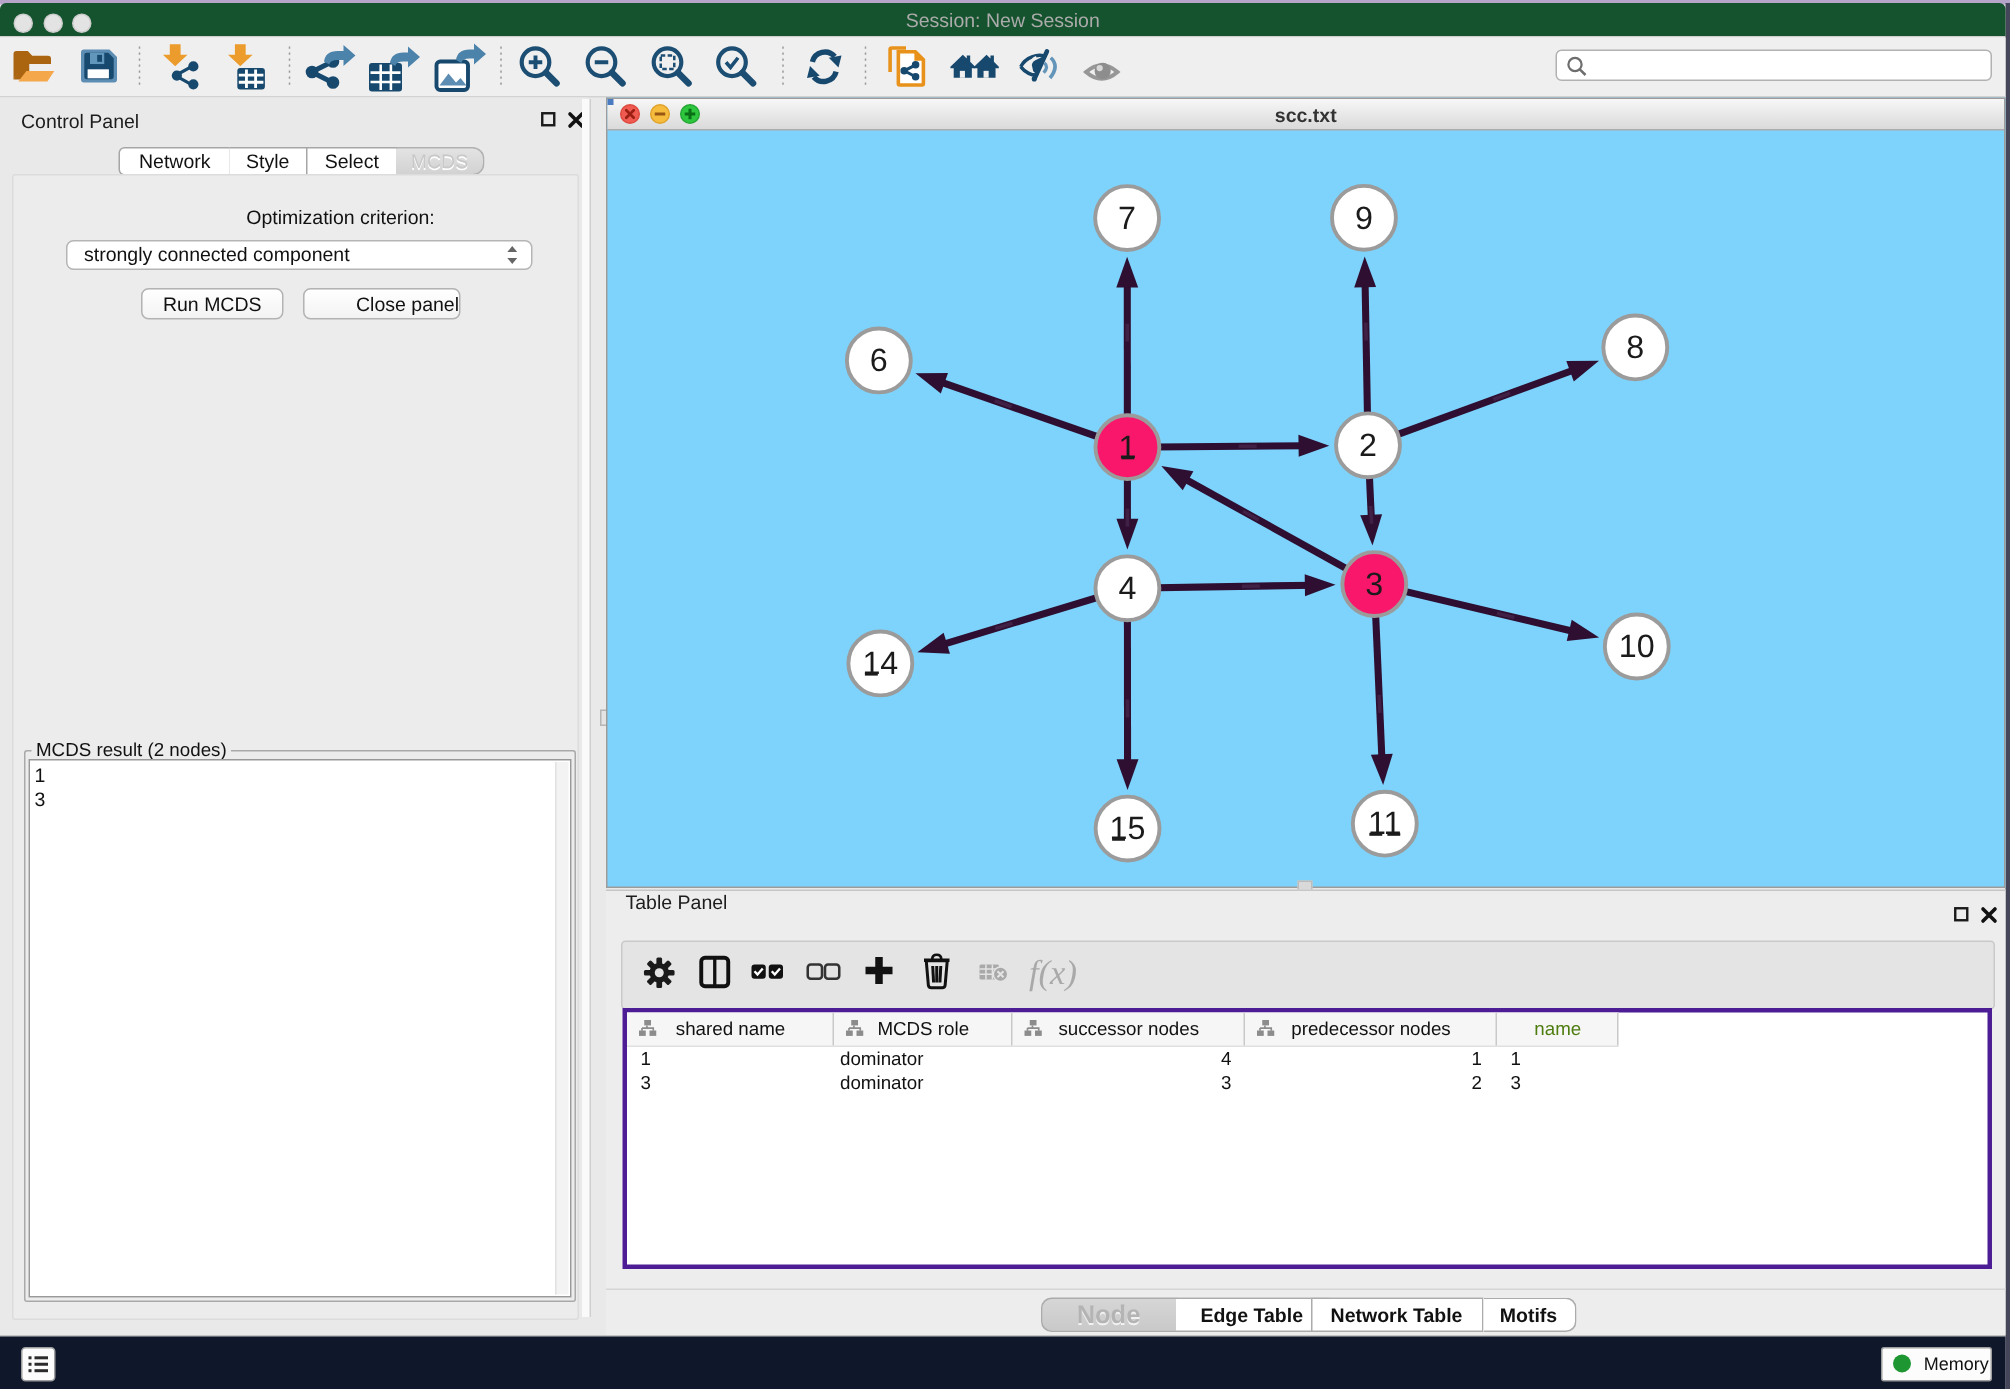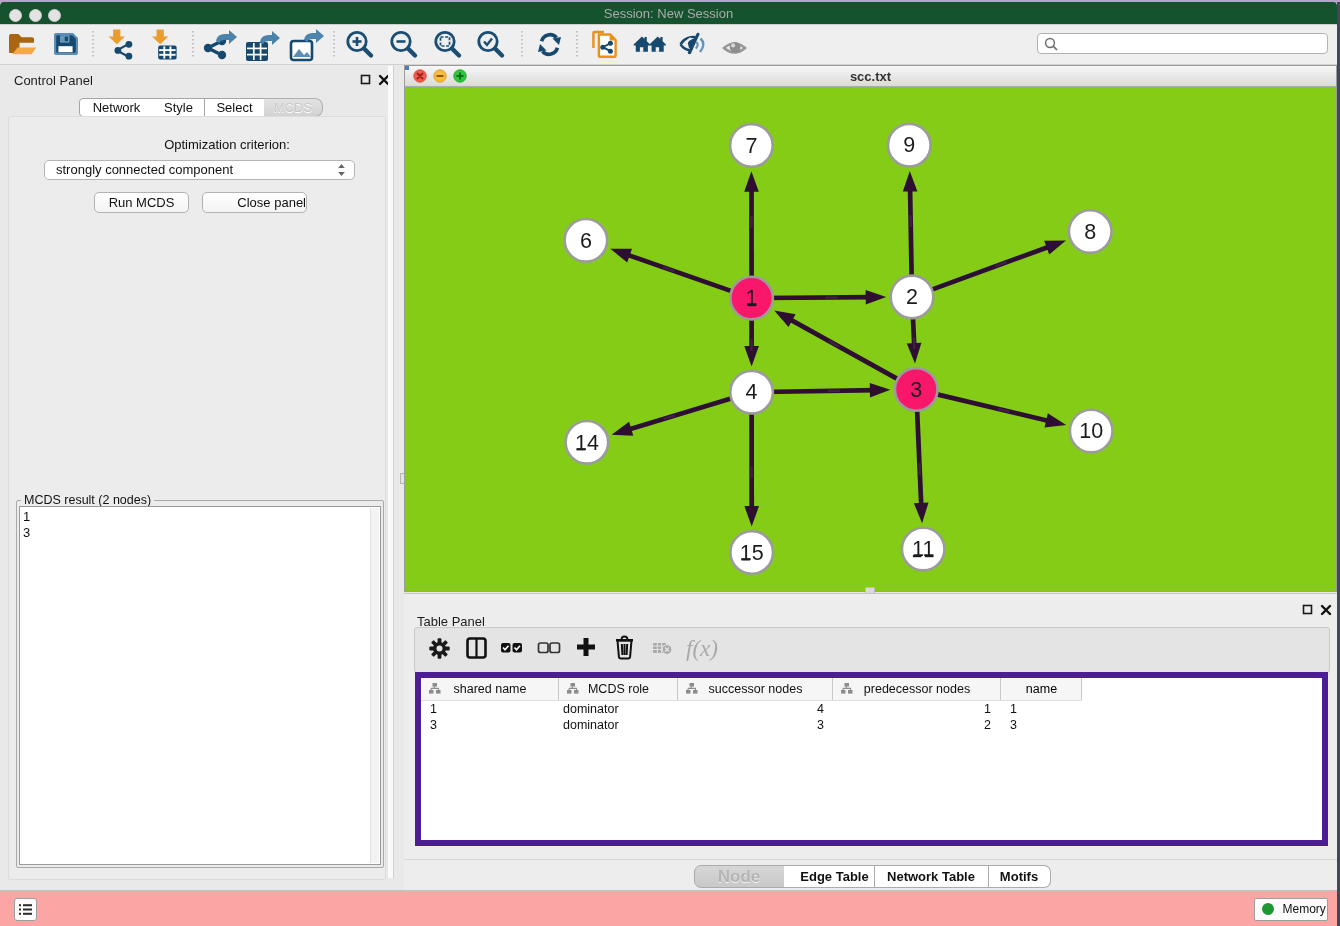--- a/index.html
+++ b/index.html
@@ -202,21 +202,21 @@
  <div class="abs" style="left:19px;top:441px;width:360px;height:357px;background:#ffffff;border:1px solid #999;">
    <div style="position:absolute;left:3px;top:2px;font-size:13px;color:#111;line-height:16px;">1<br>3</div>
    <div style="position:absolute;right:1px;top:1px;width:8px;height:355px;background:#f3f3f3;border-left:1px solid #e2e2e2;"></div>
  </div>
 </div>
 
 <div class="abs" style="left:387.5px;top:66px;width:5px;height:812px;background:#fafafa;border-right:1px solid #cfcfcf;"></div>
 
 <div class="abs" style="left:400px;top:473px;width:7px;height:9px;background:#e4e4e4;border:1px solid #b5b5b5;"></div>
 
-<div class="abs" style="left:404px;top:65px;width:933px;height:527px;background:#84cc16;border:1px solid #9c9c9c;box-sizing:border-box;">
+<div class="abs" style="left:404px;top:65px;width:933px;height:527px;background:#7dd3fc;border:1px solid #9c9c9c;box-sizing:border-box;">
  <div class="abs" style="left:0;top:0;width:931px;height:20px;background:linear-gradient(#f7f7f7,#dadada);border-bottom:1px solid #acacac;">
   <svg width="70" height="20" style="position:absolute;left:8px;top:3px;">
    <circle cx="7" cy="7" r="6.2" fill="#f05b51" stroke="#dd4b42" stroke-width="1"></circle>
    <path d="M4.5 4.5 l5 5 M9.5 4.5 l-5 5" stroke="#9c1f13" stroke-width="1.8" stroke-linecap="round"></path>
    <circle cx="27" cy="7" r="6.2" fill="#f6bc3e" stroke="#e0a32e" stroke-width="1"></circle>
    <line x1="23.5" y1="7" x2="30.5" y2="7" stroke="#985712" stroke-width="2"></line>
    <circle cx="47" cy="7" r="6.2" fill="#2dc63e" stroke="#27a836" stroke-width="1"></circle>
    <path d="M43.5 7 h7 M47 3.5 v7" stroke="#0a6e16" stroke-width="2"></path>
   </svg>
   <div class="abs" style="left:0;top:3px;width:931px;text-align:center;font-size:13px;font-weight:bold;color:#333;">scc.txt</div>
@@ -289,21 +289,21 @@
 <rect x="342.6" y="217.2" width="8.6" height="2.0" fill="#1b1b1b"></rect>
 <rect x="507.9" y="468.2" width="8.6" height="2.0" fill="#1b1b1b"></rect>
 <rect x="519.9" y="468.2" width="8.6" height="2.0" fill="#1b1b1b"></rect>
 <rect x="171.6" y="361.4" width="8.6" height="2.0" fill="#1b1b1b"></rect>
 <rect x="336.4" y="471.5" width="8.6" height="2.0" fill="#1b1b1b"></rect>
 </svg>
   </div>
 <div class="abs" style="left:865px;top:587px;width:8px;height:6px;background:#d9d9d9;border:1px solid #bcbcbc;"></div>
 
 <div class="abs" style="left:404px;top:593px;width:933px;height:297px;background:#ededed;border-top:1px solid #c6c6c6;">
- <div class="abs" style="left:13px;top:20px;font-size:13px;color:#1d1d1d;">Table Panel</div>
+ <div class="abs" style="left:13px;top:0;font-size:13px;color:#1d1d1d;">Table Panel</div>
  <svg width="30" height="12" style="position:absolute;left:898px;top:10px;">
   <rect x="1.5" y="1.5" width="8" height="8" fill="none" stroke="#1a1a1a" stroke-width="1.6"></rect>
   <path d="M20 2 l8 8 M28 2 l-8 8" stroke="#111" stroke-width="2.4" stroke-linecap="round"></path>
  </svg>
 
  <div class="abs" style="left:10px;top:33px;width:914px;height:44px;background:#e4e4e4;border:1px solid #c9c9c9;border-radius:3px;"></div>
  <svg width="340" height="44" style="position:absolute;left:10px;top:33px;">
 
   <g transform="translate(25.5,21.5)" fill="#1a1a1a">
    <g id="tgear">
@@ -348,21 +348,21 @@
     <line x1="243.3" y1="16" x2="243.3" y2="26"></line>
           <line x1="247.6" y1="16" x2="247.6" y2="26"></line>
    </g>
    <circle cx="253" cy="22.5" r="4.8" fill="#a9a9a9" stroke="#e4e4e4" stroke-width="1"></circle>
    <path d="M251 20.5 l4 4 M255 20.5 l-4 4" stroke="#e4e4e4" stroke-width="1.4"></path>
   </g>
 
   <text x="272" y="29" font-family="Liberation Serif,serif" font-style="italic" font-size="23" fill="#a9a9a9">f(x)</text>
  </svg>
 
- <div class="abs" style="left:11px;top:78px;width:913px;height:174px;background:#ffffff;border:6px solid #4c1d95;box-sizing:border-box;">
+ <div class="abs" style="left:11px;top:78px;width:913px;height:174px;background:#ffffff;border:3px solid #4c1d95;box-sizing:border-box;">
 
   <div class="abs" style="left:0;top:0;height:22px;border-bottom:1px solid #e0e0e0;width:661px;background:#f6f6f6;"></div>
   <div class="abs" style="left:0;top:0;width:137px;height:22px;border-right:1px solid #c9c9c9;"></div>
   <div class="abs" style="left:138px;top:0;width:118px;height:22px;border-right:1px solid #c9c9c9;"></div>
   <div class="abs" style="left:257px;top:0;width:154px;height:22px;border-right:1px solid #c9c9c9;"></div>
   <div class="abs" style="left:412px;top:0;width:167px;height:22px;border-right:1px solid #c9c9c9;"></div>
   <div class="abs" style="left:580px;top:0;width:80px;height:22px;border-right:1px solid #c9c9c9;"></div>
   <svg width="470" height="22" style="position:absolute;left:0;top:0;">
    <g fill="#8c8c8c">
     <g transform="translate(8,5)">
@@ -388,21 +388,21 @@
             <rect x="0" y="7" width="4.5" height="3.6"></rect>
             <rect x="7" y="7" width="4.5" height="3.6"></rect>
             <path d="M5.3 3.6 v2 M2 5.4 h7.5 v1.8 M2 5.4 v1.8" stroke="#8c8c8c" fill="none" stroke-width="1.1"></path>
           </g>
    </g>
   </svg>
   <div class="abs" style="left:0;top:4px;width:138px;text-align:center;font-size:12.5px;color:#111;">shared name</div>
   <div class="abs" style="left:138px;top:4px;width:119px;text-align:center;font-size:12.5px;color:#111;">MCDS role</div>
   <div class="abs" style="left:257px;top:4px;width:155px;text-align:center;font-size:12.5px;color:#111;">successor nodes</div>
   <div class="abs" style="left:412px;top:4px;width:168px;text-align:center;font-size:12.5px;color:#111;">predecessor nodes</div>
-  <div class="abs" style="left:580px;top:4px;width:81px;text-align:center;font-size:12.5px;color:#000000;">name</div>
+  <div class="abs" style="left:580px;top:4px;width:81px;text-align:center;font-size:12.5px;color:#4d7c0f;">name</div>
 
   <div class="abs" style="left:9px;top:24px;font-size:12.5px;color:#111;">1</div>
   <div class="abs" style="left:142px;top:24px;font-size:12.5px;color:#111;">dominator</div>
   <div class="abs" style="left:330px;top:24px;width:73px;text-align:right;font-size:12.5px;color:#111;">4</div>
   <div class="abs" style="left:500px;top:24px;width:70px;text-align:right;font-size:12.5px;color:#111;">1</div>
   <div class="abs" style="left:589px;top:24px;font-size:12.5px;color:#111;">1</div>
   <div class="abs" style="left:9px;top:40px;font-size:12.5px;color:#111;">3</div>
   <div class="abs" style="left:142px;top:40px;font-size:12.5px;color:#111;">dominator</div>
   <div class="abs" style="left:330px;top:40px;width:73px;text-align:right;font-size:12.5px;color:#111;">3</div>
   <div class="abs" style="left:500px;top:40px;width:70px;text-align:right;font-size:12.5px;color:#111;">2</div>
@@ -410,21 +410,21 @@
  </div>
 
  <div class="abs" style="left:0;top:265px;width:933px;height:1px;background:#d6d6d6;"></div>
 
  <div class="abs" style="left:289.5px;top:271px;width:89px;height:21px;background:linear-gradient(#d6d6d6,#c9c9c9);border:1px solid #ababab;border-radius:7px 0 0 7px;font-size:17px;font-weight:bold;color:#b4b4b4;text-shadow:0 1px 0 #f2f2f2;text-align:center;line-height:21px;">Node Table</div>
  <div class="abs" style="left:379.5px;top:271px;width:102px;height:21px;background:#ffffff;border-top:1px solid #ababab;border-bottom:1px solid #ababab;font-size:13px;font-weight:bold;color:#111;text-align:center;line-height:21px;">Edge Table</div>
  <div class="abs" style="left:469.5px;top:271px;width:113px;height:21px;background:#ffffff;border:1px solid #ababab;font-size:13px;font-weight:bold;color:#111;text-align:center;line-height:21px;">Network Table</div>
  <div class="abs" style="left:584.5px;top:271px;width:61px;height:21px;background:#ffffff;border:1px solid #ababab;border-left:none;border-radius:0 7px 7px 0;font-size:13px;font-weight:bold;color:#111;text-align:center;line-height:21px;">Motifs</div>
 </div>
 
-<div class="abs" style="left:0;top:890px;width:1337px;height:36px;background:#fca5a5;border-top:1px solid #c3c3c3;">
+<div class="abs" style="left:0;top:890px;width:1337px;height:36px;background:#0f172a;border-top:1px solid #c3c3c3;">
  <div class="abs" style="left:14px;top:7px;width:21px;height:21px;background:#fcfcfc;border:1px solid #9e9e9e;border-radius:3px;">
   <svg width="21" height="21">
    <g fill="#2b2b2b">
     <rect x="4" y="5.2" width="2" height="2"></rect>
           <rect x="8" y="5.2" width="9" height="2"></rect>
     <rect x="4" y="9.5" width="2" height="2"></rect>
           <rect x="8" y="9.5" width="9" height="2"></rect>
     <rect x="4" y="13.8" width="2" height="2"></rect>
           <rect x="8" y="13.8" width="9" height="2"></rect>
    </g>

